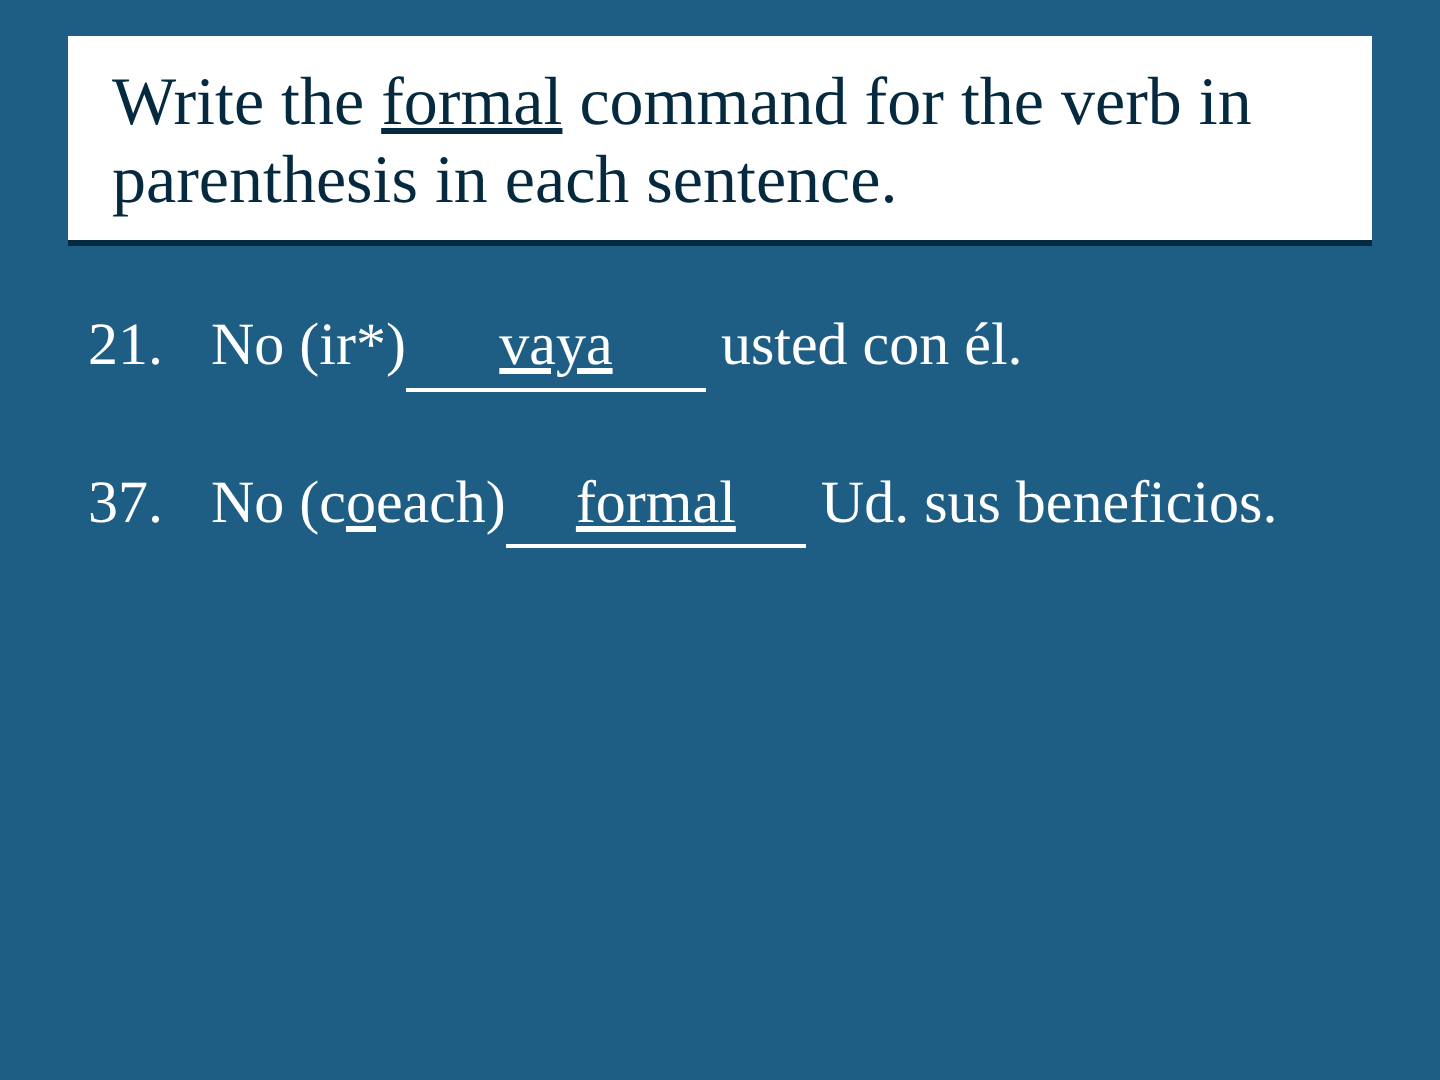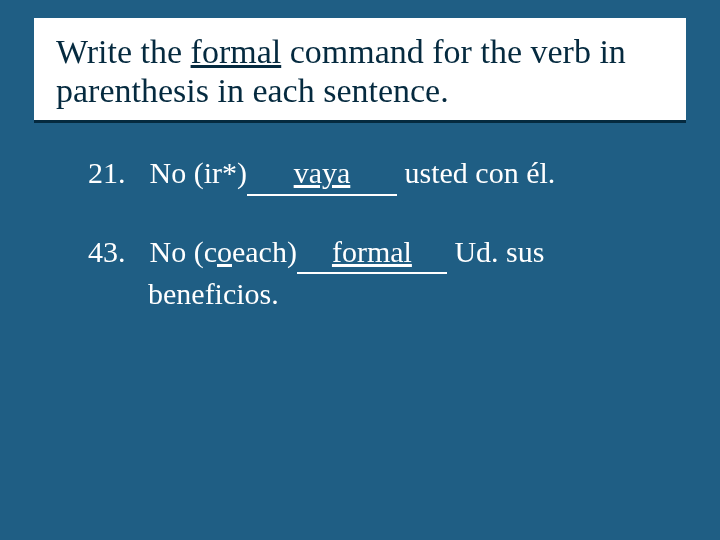--- a/index.html
+++ b/index.html
@@ -34,21 +34,20 @@
     flex-direction: column;
     gap: 36px;
     padding: 0 10px 0 10px;
   }
   .item {
     font-size: 30px;
     color: #ffffff;
     line-height: 1.35;
     padding-left: 60px;
     text-indent: -60px;
-    margin-left: 44px;
   }
   .num { display: inline-block; min-width: 54px; text-indent: 0; }
   .blank {
     display: inline-block;
     border-bottom: 2px solid #ffffff;
     min-width: 150px;
     text-align: center;
     text-indent: 0;
     padding: 0 6px;
   }
@@ -68,18 +67,18 @@
 
   <div class="items">
 
     <div class="item">
       <span class="num">21.</span>
       <span>No (ir*)</span><span class="blank"><span class="answer">vaya</span></span><span> usted con él.</span>
     </div>
 
 
     <div class="item">
-      <span class="num">43.</span>
+      <span class="num">37.</span>
       <span>No (c</span><span class="u">o</span><span>each)</span><span class="blank"><span class="answer">formal</span></span><span> Ud. sus beneficios.</span>
     </div>
 
   </div>
 </div>
 
 </body></html>

